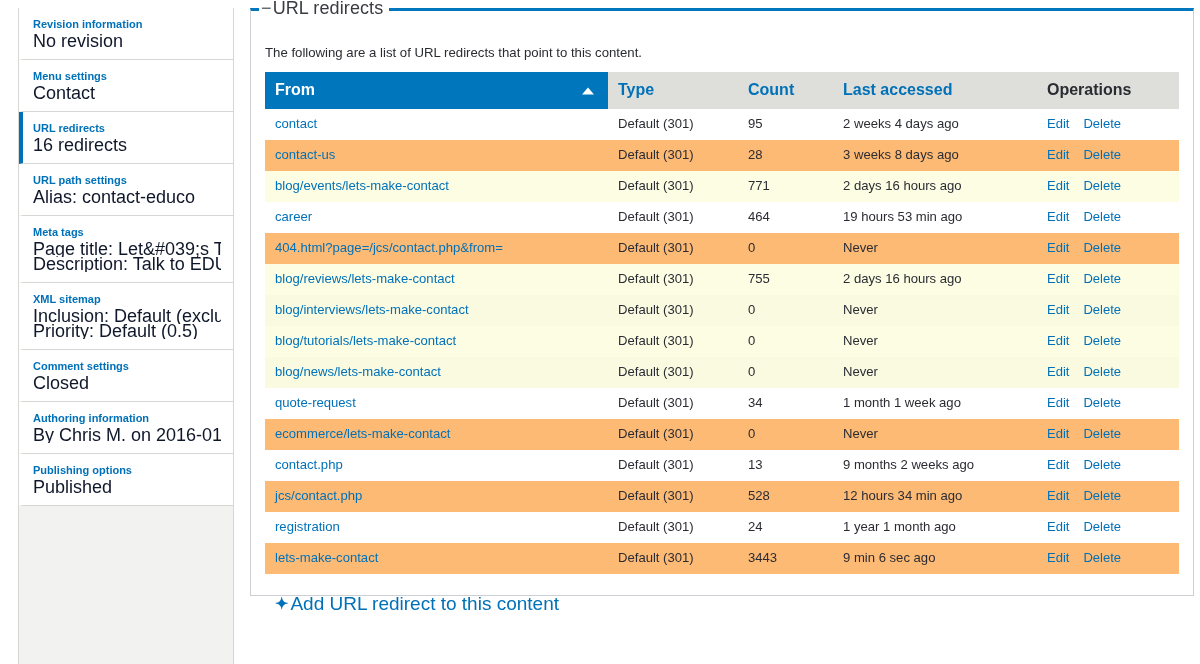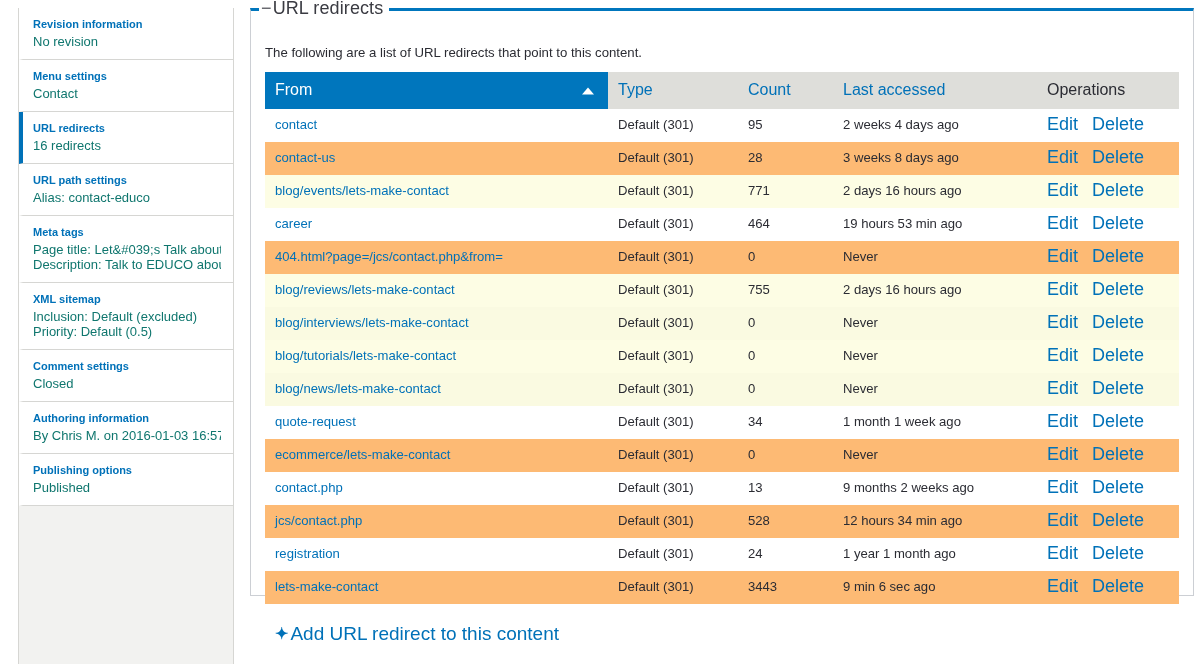--- a/index.html
+++ b/index.html
@@ -52,22 +52,22 @@
     background: #ffffff;
   }
   .side-title {
     color: #0071b8;
     font-weight: bold;
     font-size: 11px;
     line-height: 15px;
     margin-bottom: 2px;
   }
   .side-sub {
-    color: #0f766e;
-    font-size: 13px;
+    color: #0f172a;
+    font-size: 18px;
     line-height: 15px;
     white-space: nowrap;
     overflow: hidden;
   }
   .side-sub + .side-sub { margin-top: 0px; }
   .side-filler {
     background: #f2f2f0;
     min-height: 220px;
   }
 
@@ -112,21 +112,21 @@
 
   
   table.redirects {
     width: 914px;
     border-collapse: collapse;
     table-layout: fixed;
     font-size: 13.1px;
   }
   table.redirects th {
     text-align: left;
-    font-weight: normal;
+    font-weight: bold;
     background: #dededa;
     color: #0071b8;
     font-size: 16px;
     padding: 8px 8px 9px 10px;
     line-height: 20px;
     vertical-align: middle;
   }
   table.redirects th.sorted-col {
     background: #0076bd;
     color: #ffffff;
@@ -158,21 +158,21 @@
   tr.row-yellowb td { background: #fafae1; }
 
   td a.src, th a { text-decoration: none; }
   a { color: #0071b8; text-decoration: none; }
   td a.src { color: #0071b8; font-size: 13.1px; }
   .col-from  { width: 343px; }
   .col-type  { width: 130px; }
   .col-count { width: 95px; }
   .col-last  { width: 204px; }
   .col-ops   { width: 142px; }
-  td.ops-cell a { margin-right: 14px; font-size: 18px; text-align: center; }
+  td.ops-cell a { margin-right: 14px; font-size: 13px; text-align: center; }
 
   .addlink {
     margin: 19px 0 0 10px;
     font-size: 19px;
     color: #0071b8;
     line-height: 22px;
     display: inline-block;
   }
   .addlink .plus {
     font-weight: bold;

